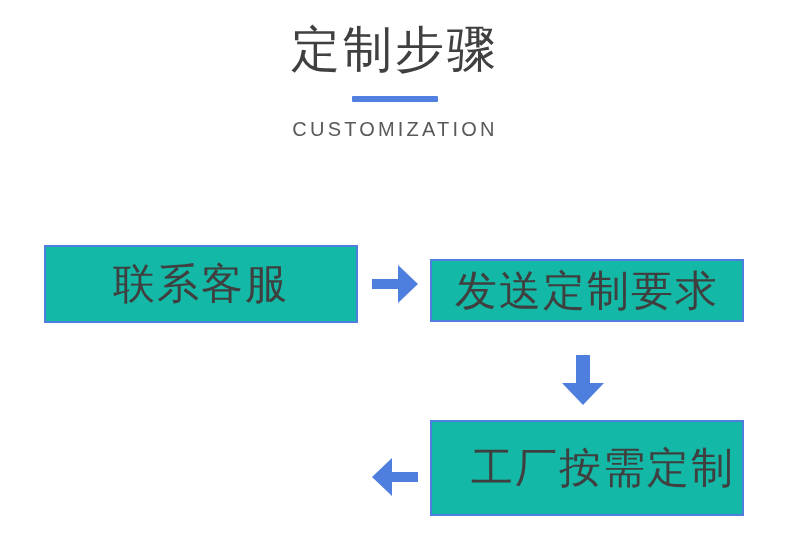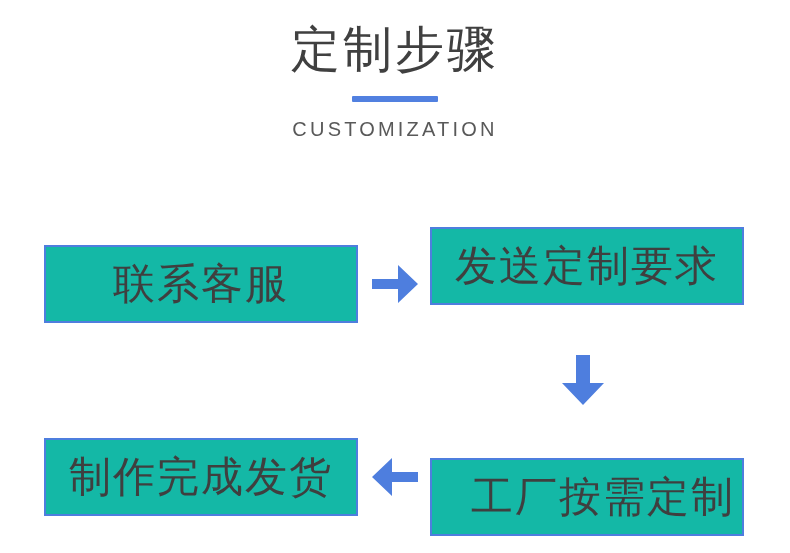--- a/index.html
+++ b/index.html
@@ -73,23 +73,23 @@
     line-height: 1;
     color: #3f3f3f;
     font-weight: 400;
     letter-spacing: 2px;
     font-family: "DejaVu Sans", "Liberation Sans", sans-serif;
     white-space: nowrap;
   }
 
   
   #box-1 { left: 44px;  top: 245px; width: 314px; height: 78px; }
-  #box-2 { left: 430px; top: 227px; width: 314px; height: 78px; }
+  #box-2 { left: 430px; top: 259px; width: 314px; height: 63px; }
   #box-3 { left: 44px;  top: 438px; width: 314px; height: 78px; }
-  #box-4 { left: 430px; top: 458px; width: 314px; height: 78px; padding-left: 32px; }
+  #box-4 { left: 430px; top: 420px; width: 314px; height: 96px; padding-left: 32px; }
 
   
   .arrow {
     position: absolute;
     display: block;
   }
   #arrow-right { left: 372px; top: 262px; width: 46px; height: 44px; }
   #arrow-down  { left: 561px; top: 355px; width: 44px; height: 50px; }
   #arrow-left  { left: 372px; top: 455px; width: 46px; height: 44px; }
   .arrow svg { display: block; width: 100%; height: 100%; }
@@ -118,23 +118,20 @@
   <div class="step-box" id="box-2">
     <span class="step-label">发送定制要求</span>
   </div>
 
   <div class="arrow" id="arrow-down">
     <svg viewBox="0 0 44 50" xmlns="http://www.w3.org/2000/svg" aria-hidden="true">
       <path d="M15 0 L29 0 L29 28 L43 28 L22 50 L1 28 L15 28 Z" fill="#4e7ede"></path>
     </svg>
   </div>
 
-  <div class="step-box" id="box-3">
-    <span class="step-label">制作完成发货</span>
-  </div>
 
   <div class="arrow" id="arrow-left">
     <svg viewBox="0 0 46 44" xmlns="http://www.w3.org/2000/svg" aria-hidden="true">
       <path d="M46 17 L20 17 L20 3 L0 22 L20 41 L20 27 L46 27 Z" fill="#4e7ede"></path>
     </svg>
   </div>
 
   <div class="step-box" id="box-4">
     <span class="step-label">工厂按需定制</span>
   </div>

